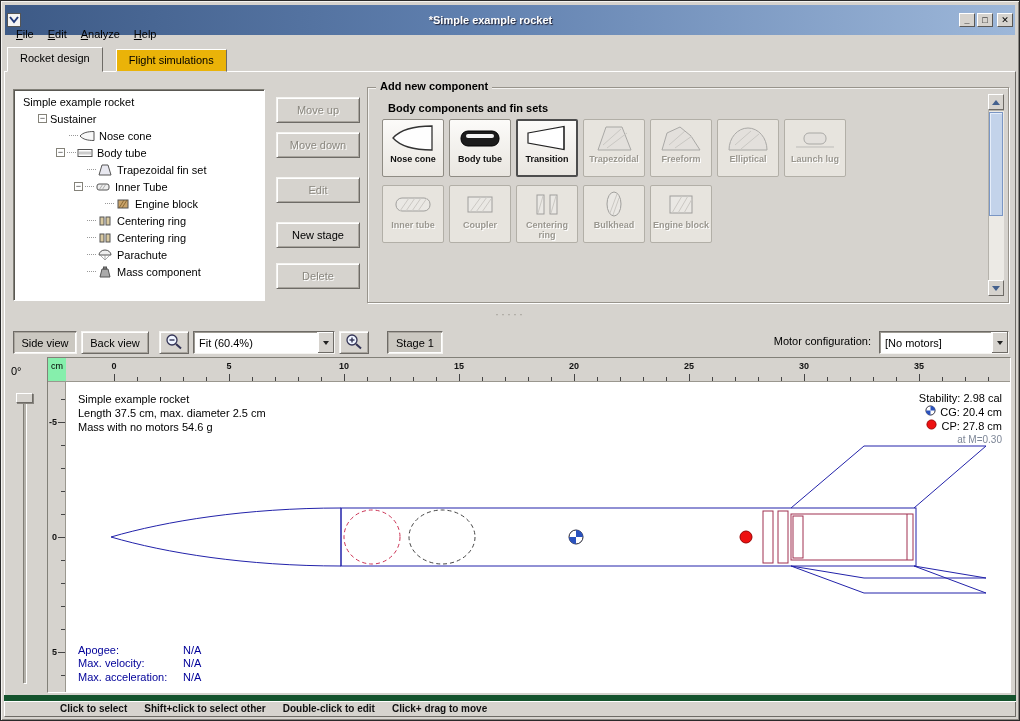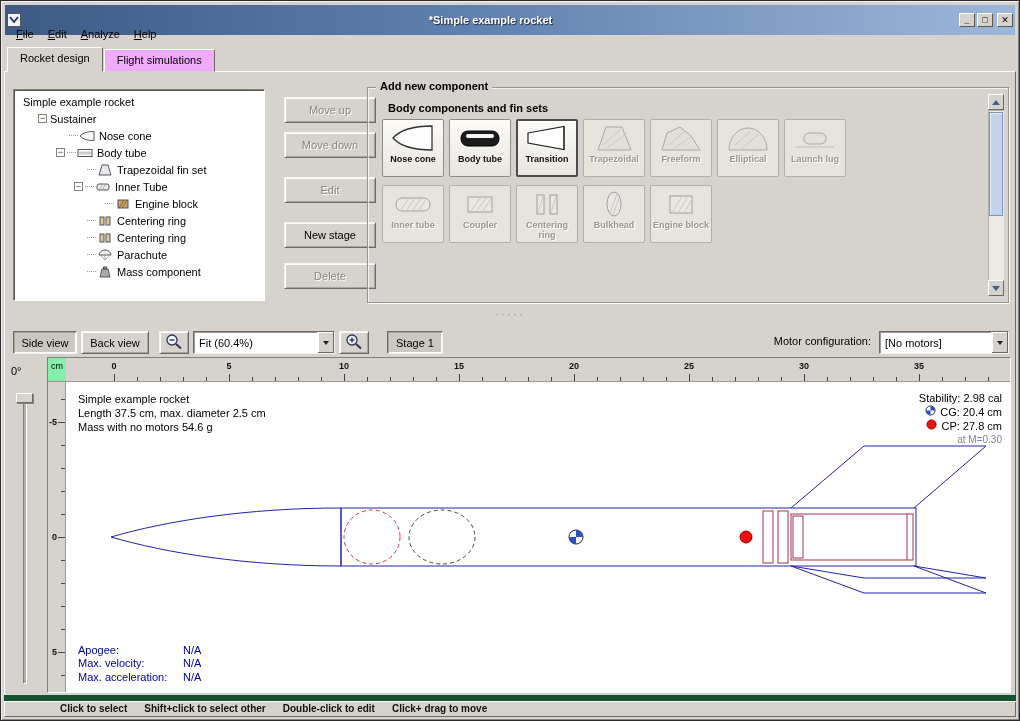--- a/index.html
+++ b/index.html
@@ -18,22 +18,22 @@
     border-color:#fff #5a5856 #5a5856 #fff;font-size:9px;font-weight:bold;color:#000;
     display:flex;align-items:center;justify-content:center;line-height:1;}
   .winbtn.close{margin-left:4px;}
 
   
   #menubar{position:absolute;left:4px;top:23px;right:4px;height:20px;display:flex;align-items:center;padding-left:4px;}
   .menu-item{padding:2px 7px;cursor:default;}
   .menu-item u{text-decoration:underline;}
 
   
-  #tabs{position:absolute;left:6px;top:46px;height:25px;display:flex;align-items:flex-end;z-index:3;}
-  .tab{padding:4px 12px 5px 12px;border:1px solid;border-color:#fff #6e6b66 #d6d3ce #fff;background:#f0abfc;
+  #tabs{position:absolute;left:6px;top:46px;height:25px;display:flex;align-items:flex-end;z-index:3;gap:12px;}
+  .tab{padding:4px 12px 5px 12px;border:1px solid;border-color:#fff #6e6b66 #d6d3ce #fff;background:#eab308;
     height:23px;margin-right:1px;position:relative;top:0;}
   .tab.active{background:#d6d3ce;height:25px;border-bottom-color:#d6d3ce;z-index:4;font-weight:normal;}
   #tabpanel{position:absolute;left:3px;right:3px;top:70px;bottom:3px;border:1px solid;
     border-color:#fff #6e6b66 #6e6b66 #fff;pointer-events:none;}
 
   
   #tree{position:absolute;left:12px;top:88px;width:252px;height:212px;background:#fff;
     border:1px solid;border-color:#828078 #fff #fff #828078;box-shadow:inset 1px 1px 0 #5a5852;
     overflow:hidden;padding:3px 0 0 2px;}
   .tree-row{display:flex;align-items:center;height:17px;white-space:nowrap;}
@@ -42,21 +42,21 @@
   .tree-spacer{width:11px;flex:0 0 auto;}
   .tree-dash{width:9px;border-top:1px dotted #999;margin:0 1px 0 2px;flex:0 0 auto;}
   .tree-icon{width:17px;height:12px;flex:0 0 auto;display:inline-flex;align-items:center;}
   .tree-label{margin-left:3px;}
 
   
   #actions{position:absolute;left:272px;top:88px;width:88px;height:212px;}
   .btnlike{background:#d6d3ce;border:1px solid;border-color:#f5f4f1 #6e6b66 #6e6b66 #f5f4f1;
     box-shadow:inset 1px 1px 0 #fff, inset -1px -1px 0 #a9a59e;font-size:11px;color:#000;
     display:flex;align-items:center;justify-content:center;font-family:inherit;}
-  .action-btn{position:absolute;left:11px;width:92px;height:26px;}
+  .action-btn{position:absolute;left:3px;width:84px;height:26px;}
   .btnlike.disabled{color:#8a877f;text-shadow:1px 1px 0 #fff;}
   .btnlike.pressed{border-color:#6e6b66 #f5f4f1 #f5f4f1 #6e6b66;
     box-shadow:inset 1px 1px 0 #a9a59e, inset -1px -1px 0 #fff;background:#cbc8c1;}
 
   
   #groupbox{position:absolute;left:366px;top:86px;width:642px;height:216px;border:1px solid #98948c;
     box-shadow:1px 1px 0 #fff, inset 1px 1px 0 rgba(255,255,255,.7);}
   #gb-title{position:absolute;top:-8px;left:8px;background:#d6d3ce;padding:0 4px;font-weight:bold;}
   #gb-inner{position:absolute;inset:0;padding:10px 28px 6px 14px;overflow:hidden;}
   .section-label{font-weight:bold;margin:4px 0 5px 6px;}

